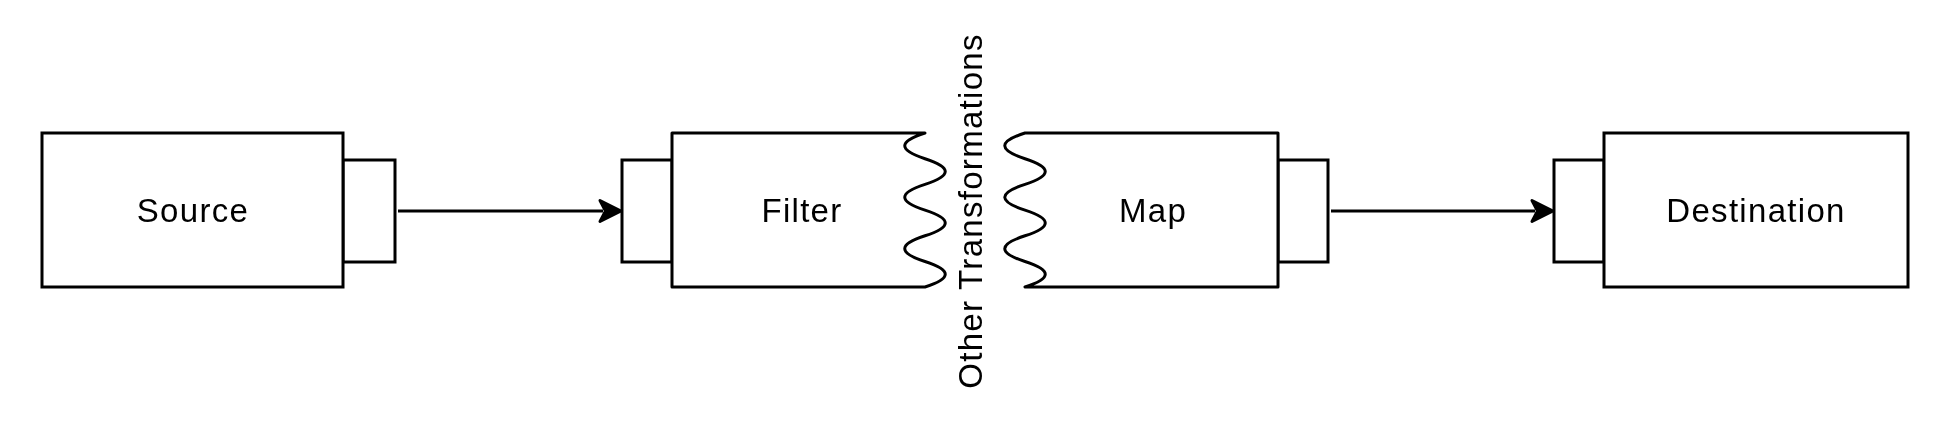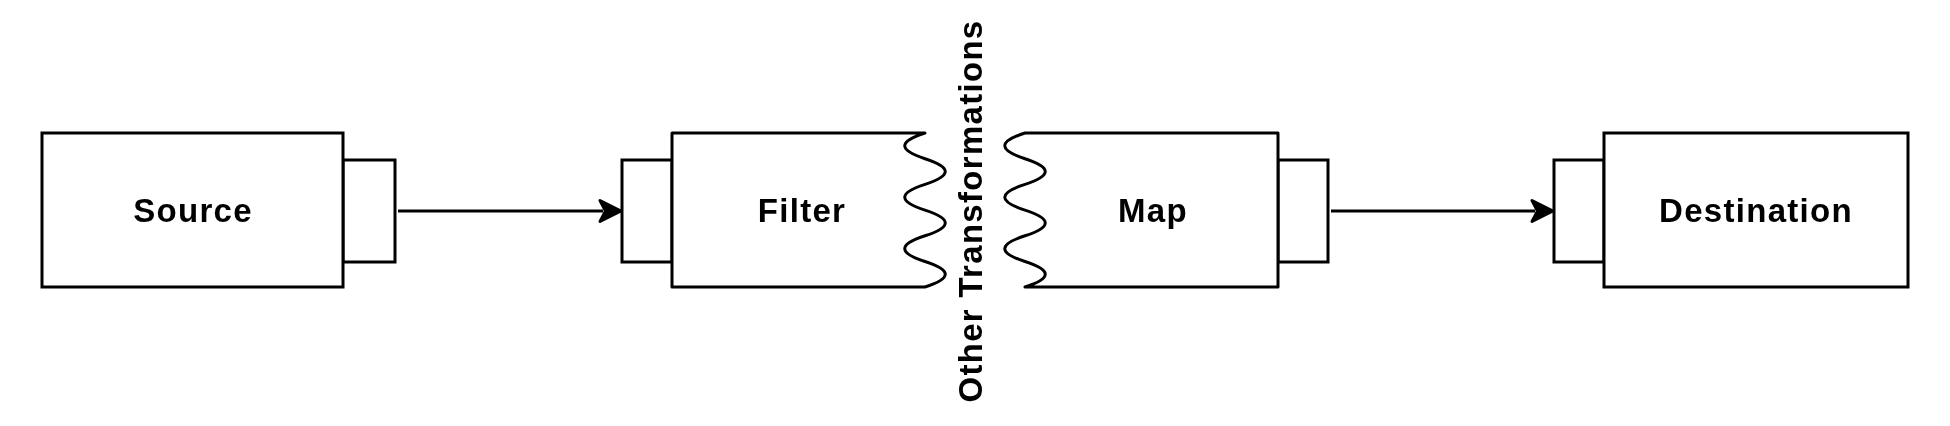--- a/index.html
+++ b/index.html
@@ -6,21 +6,20 @@
     margin: 0;
     padding: 0;
     background: #ffffff;
   }
   .canvas {
     position: relative;
     width: 1950px;
     height: 426px;
     background: #ffffff;
     overflow: hidden;
-    font-weight: bold;
   }
   .canvas svg {
     display: block;
     width: 1950px;
     height: 426px;
   }
   .shape {
     fill: #ffffff;
     stroke: #000000;
     stroke-width: 3;

